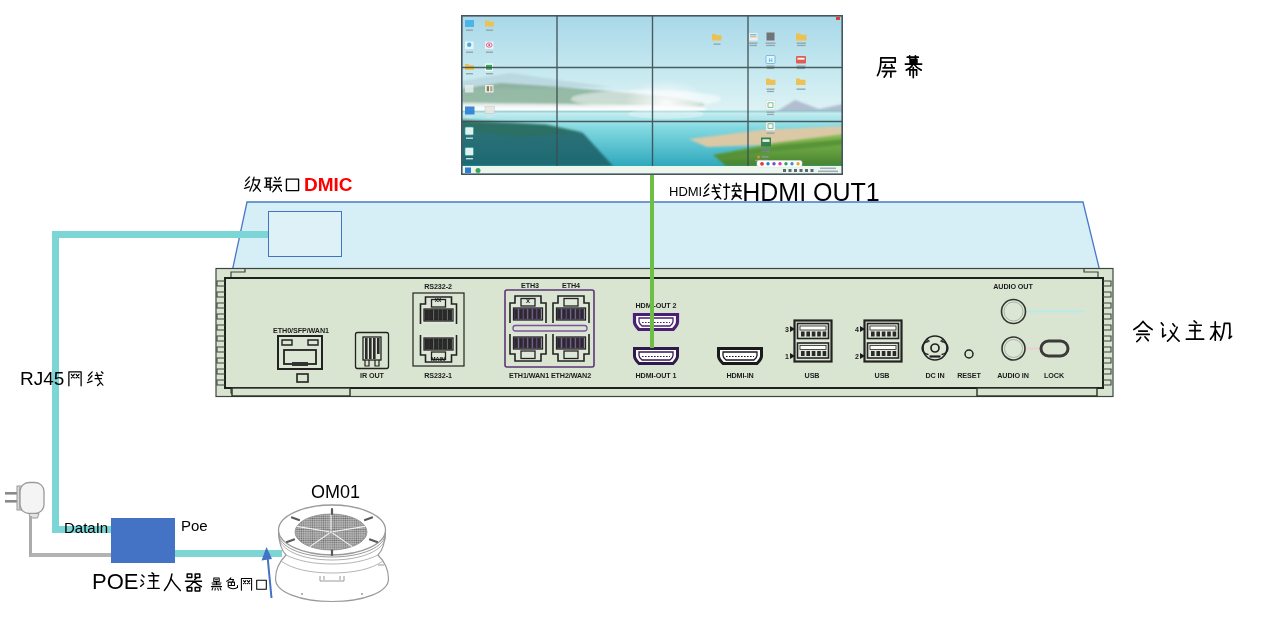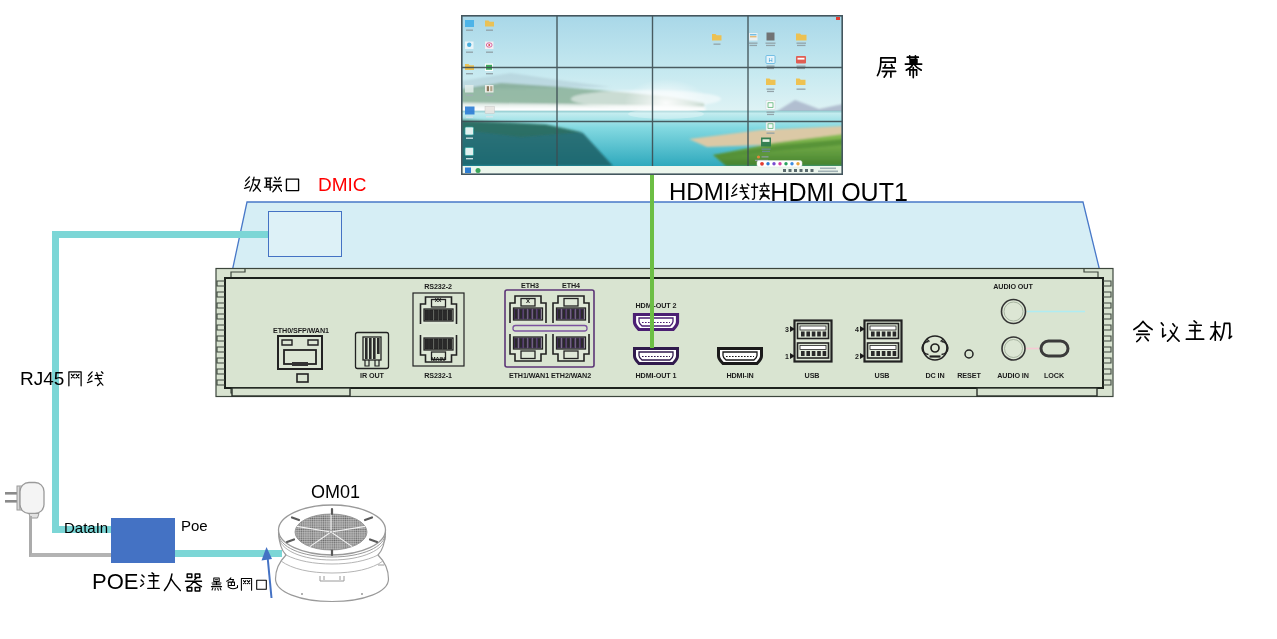--- a/index.html
+++ b/index.html
@@ -448,24 +448,24 @@
 <div class="lbl" style="left:243px;top:175px;height:19px">
 <svg class="cg" width="19" height="19" viewBox="0 0 100 100">
         <use href="#g_ji"></use>
       </svg>
 <svg class="cg" width="19" height="19" viewBox="0 0 100 100" style="margin-left:1px">
         <use href="#g_lian"></use>
       </svg>
 <svg class="cg" width="19" height="19" viewBox="0 0 100 100" style="margin-left:1px">
         <use href="#g_kou"></use>
       </svg>
-<span style="font-size:19px;line-height:19px;font-weight:normal;color:#ff0000;margin-left:16px">DMIC</span>
+<span style="font-size:19px;line-height:19px;font-weight:bold;color:#ff0000;margin-left:2px">DMIC</span>
 </div>
 <div class="lbl" style="left:669px;top:182px;height:20px">
-<span style="font-size:24px;line-height:20px">HDMI</span>
+<span style="font-size:13px;line-height:20px">HDMI</span>
 <svg class="cg" width="20" height="20" viewBox="0 0 100 100">
         <use href="#g_xian"></use>
       </svg>
 <svg class="cg" width="20" height="20" viewBox="0 0 100 100">
         <use href="#g_jie"></use>
       </svg>
 <span style="font-size:25px;line-height:20px">HDMI OUT1</span>
 </div>
 <div class="lbl" style="left:876px;top:55px;height:24px">
 <svg class="cg" width="24" height="24" viewBox="0 0 100 100">

